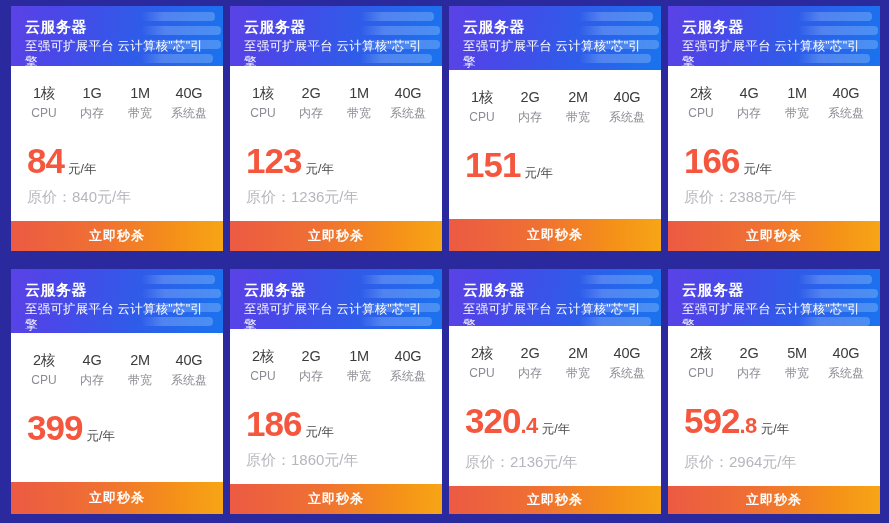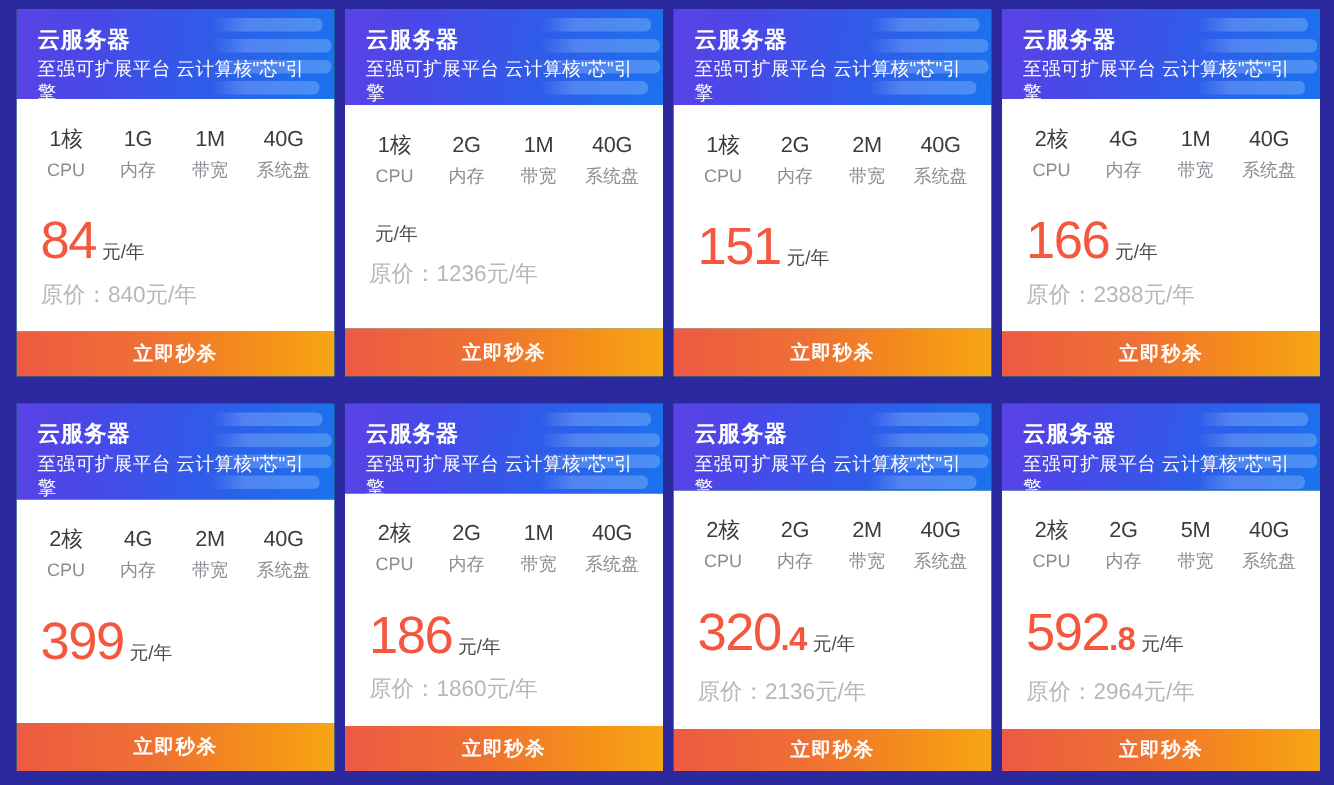--- a/index.html
+++ b/index.html
@@ -21,21 +21,21 @@
     display: grid;
     grid-template-columns: repeat(4, 212px);
     grid-template-rows: repeat(2, 245px);
     column-gap: 7px;
     row-gap: 18px;
     align-content: start;
   }
 
   .card {
     width: 212px;
-    background: #0f766e;
+    background: #c4b5fd;
     display: flex;
     flex-direction: column;
     overflow: hidden;
     position: relative;
   }
 
   
   .card-head {
     position: relative;
     height: 64px;
@@ -117,21 +117,21 @@
   }
 
   .price-row {
     margin-top: 20px;
     display: flex;
     align-items: baseline;
     padding-left: 2px;
   }
   .price-main {
     font-size: 35px;
-    font-weight: normal;
+    font-weight: bold;
     color: #f4573e;
     line-height: 38px;
     letter-spacing: -1px;
   }
   .price-frac {
     font-size: 22px;
     font-weight: bold;
     color: #f4573e;
     line-height: 38px;
     letter-spacing: -.5px;
@@ -234,20 +234,21 @@
         <div class="spec">
           <div class="spec-val">1M</div>
           <div class="spec-lbl">带宽</div>
         </div>
         <div class="spec">
           <div class="spec-val">40G</div>
           <div class="spec-lbl">系统盘</div>
         </div>
       </div>
       <div class="price-row">
+        <span class="price-main">123</span>
         <span class="price-frac"></span>
         <span class="price-unit">元/年</span>
       </div>
       <div class="price-old">原价：1236元/年</div>
     </div>
     <button class="buy-btn">立即秒杀</button>
   </div>
     <div class="card">
     <div class="card-head">
       <div class="head-watermark">

